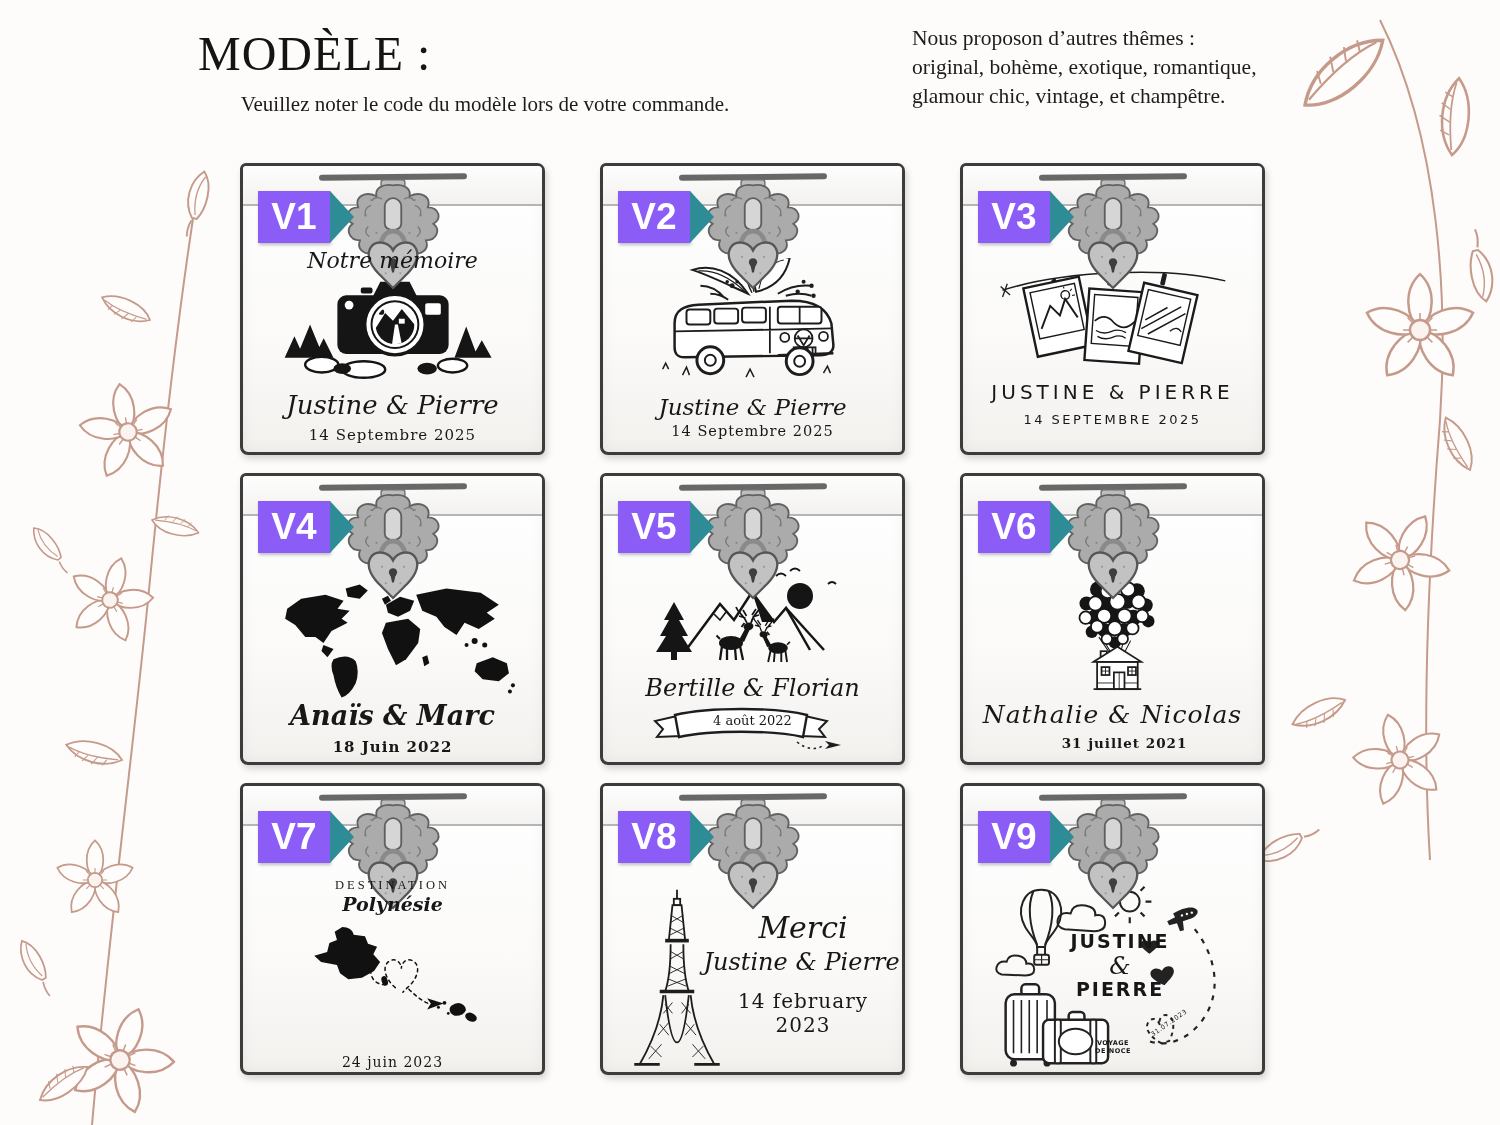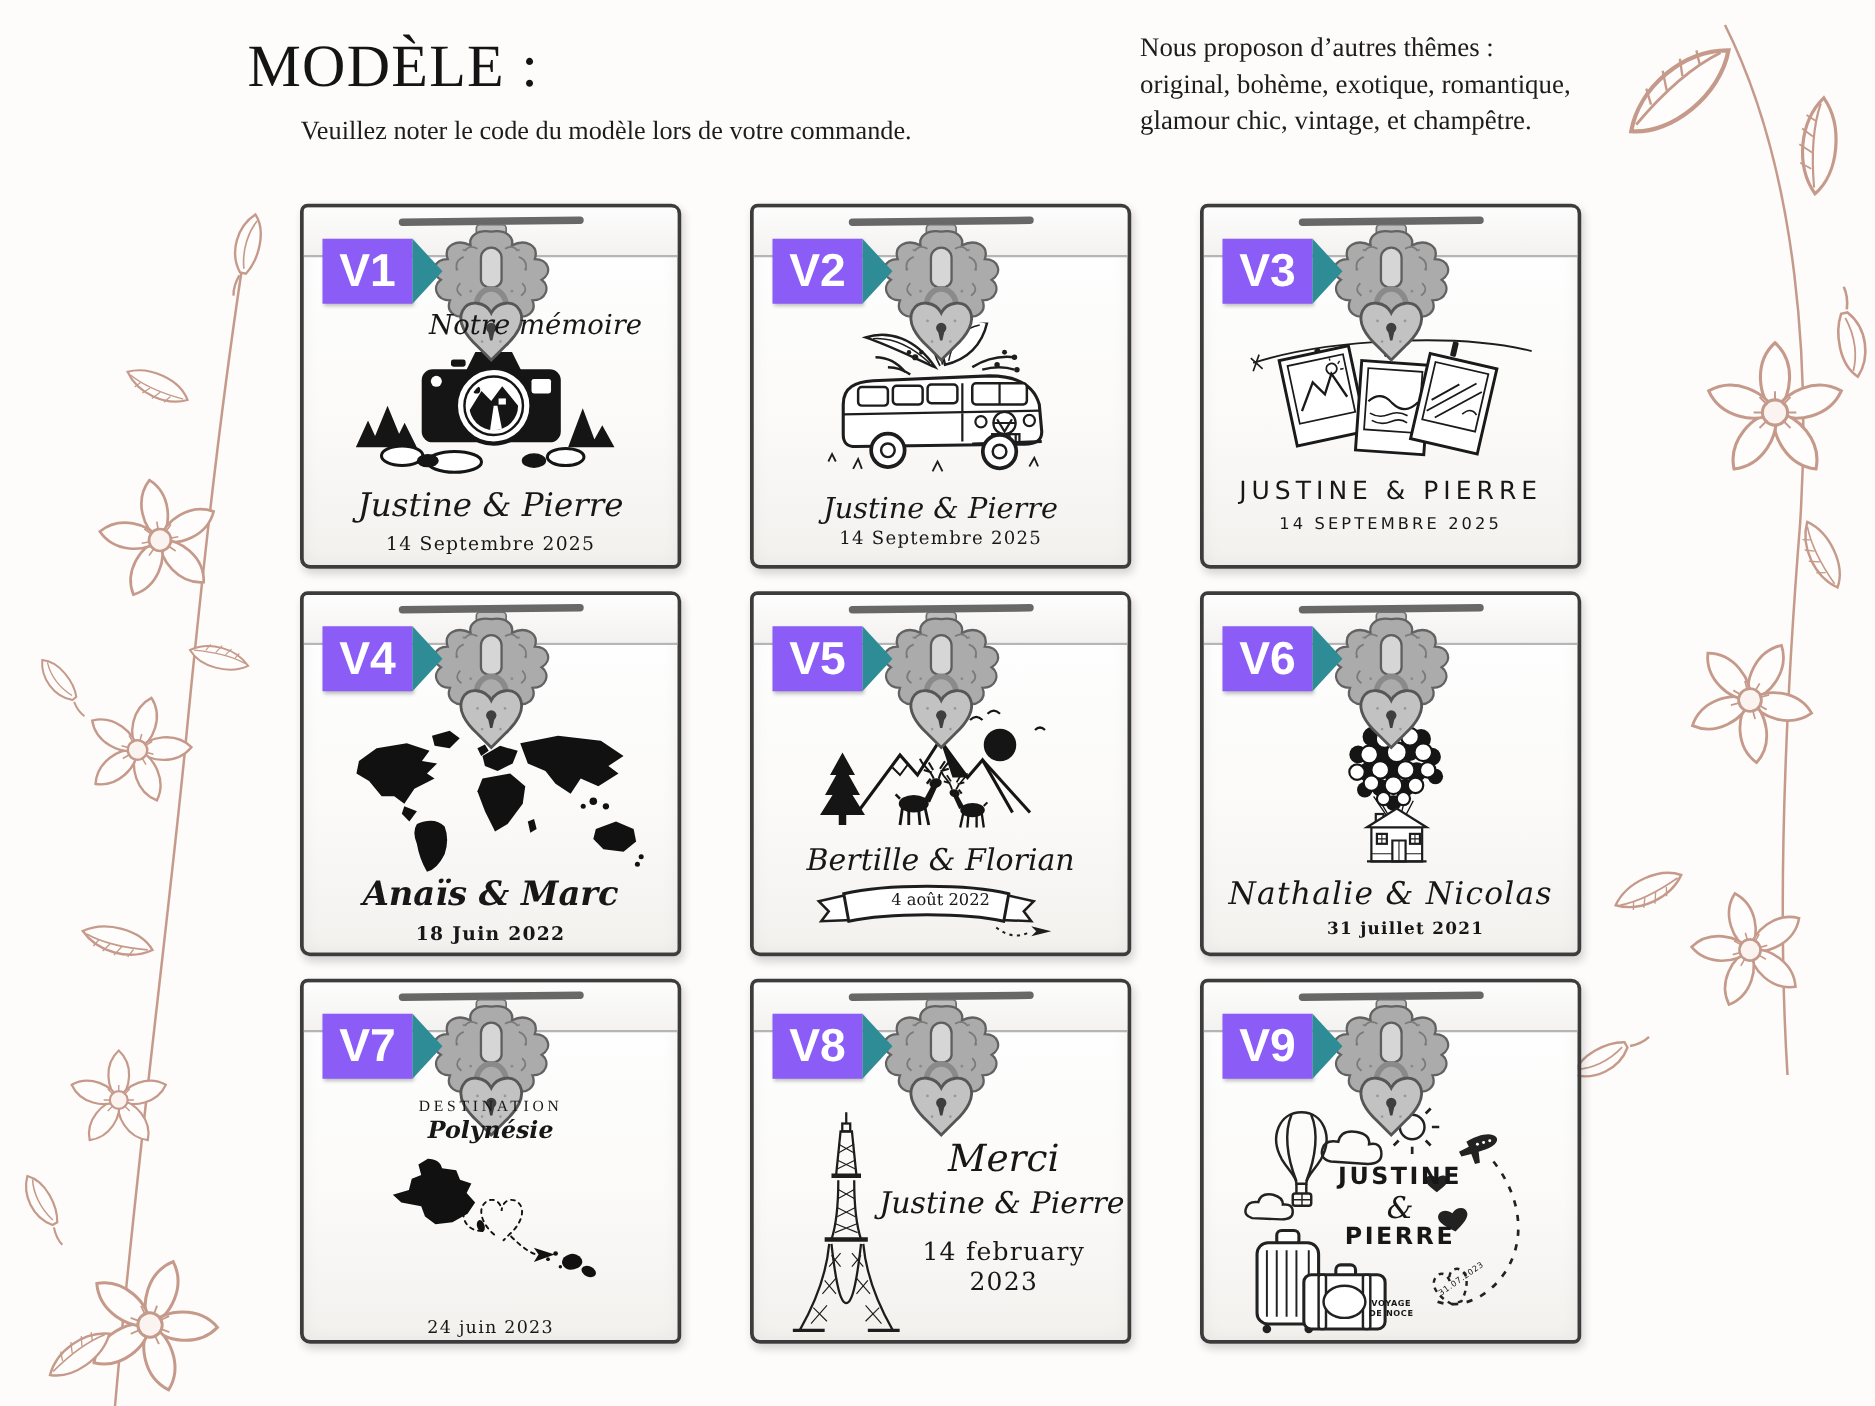--- a/index.html
+++ b/index.html
@@ -46,21 +46,21 @@
                    border-left:24px solid #2e8c97; }
 
   .design { position:absolute; left:50%; transform:translateX(-50%); z-index:1; }
 
   .btxt { position:absolute; left:0; width:100%; text-align:center; z-index:3; color:#171717; }
   .script { font-family:"DejaVu Serif",serif; font-style:italic; }
   .hand   { font-family:"DejaVu Sans",sans-serif; }
   .date   { font-family:"DejaVu Serif",serif; letter-spacing:1px; }
 
   
-  .m1 .tagline { top:82px; font-size:22px;margin-left:36px; }
+  .m1 .tagline { top:82px; font-size:22px; }
   .m1 .design  { top:102px; width:250px; height:122px; }
   .m1 .names   { top:224px; font-size:26px; }
   .m1 .date    { top:260px; font-size:15px; }
 
   .m2 .design  { top:92px; width:256px; height:134px; }
   .m2 .names   { top:228px; font-size:23px; }
   .m2 .date    { top:257px; font-size:14.5px; }
 
   .m3 .design  { top:96px; width:250px; height:118px; }
   .m3 .names   { top:214px; font-size:20px; letter-spacing:4px; font-weight:500; }

